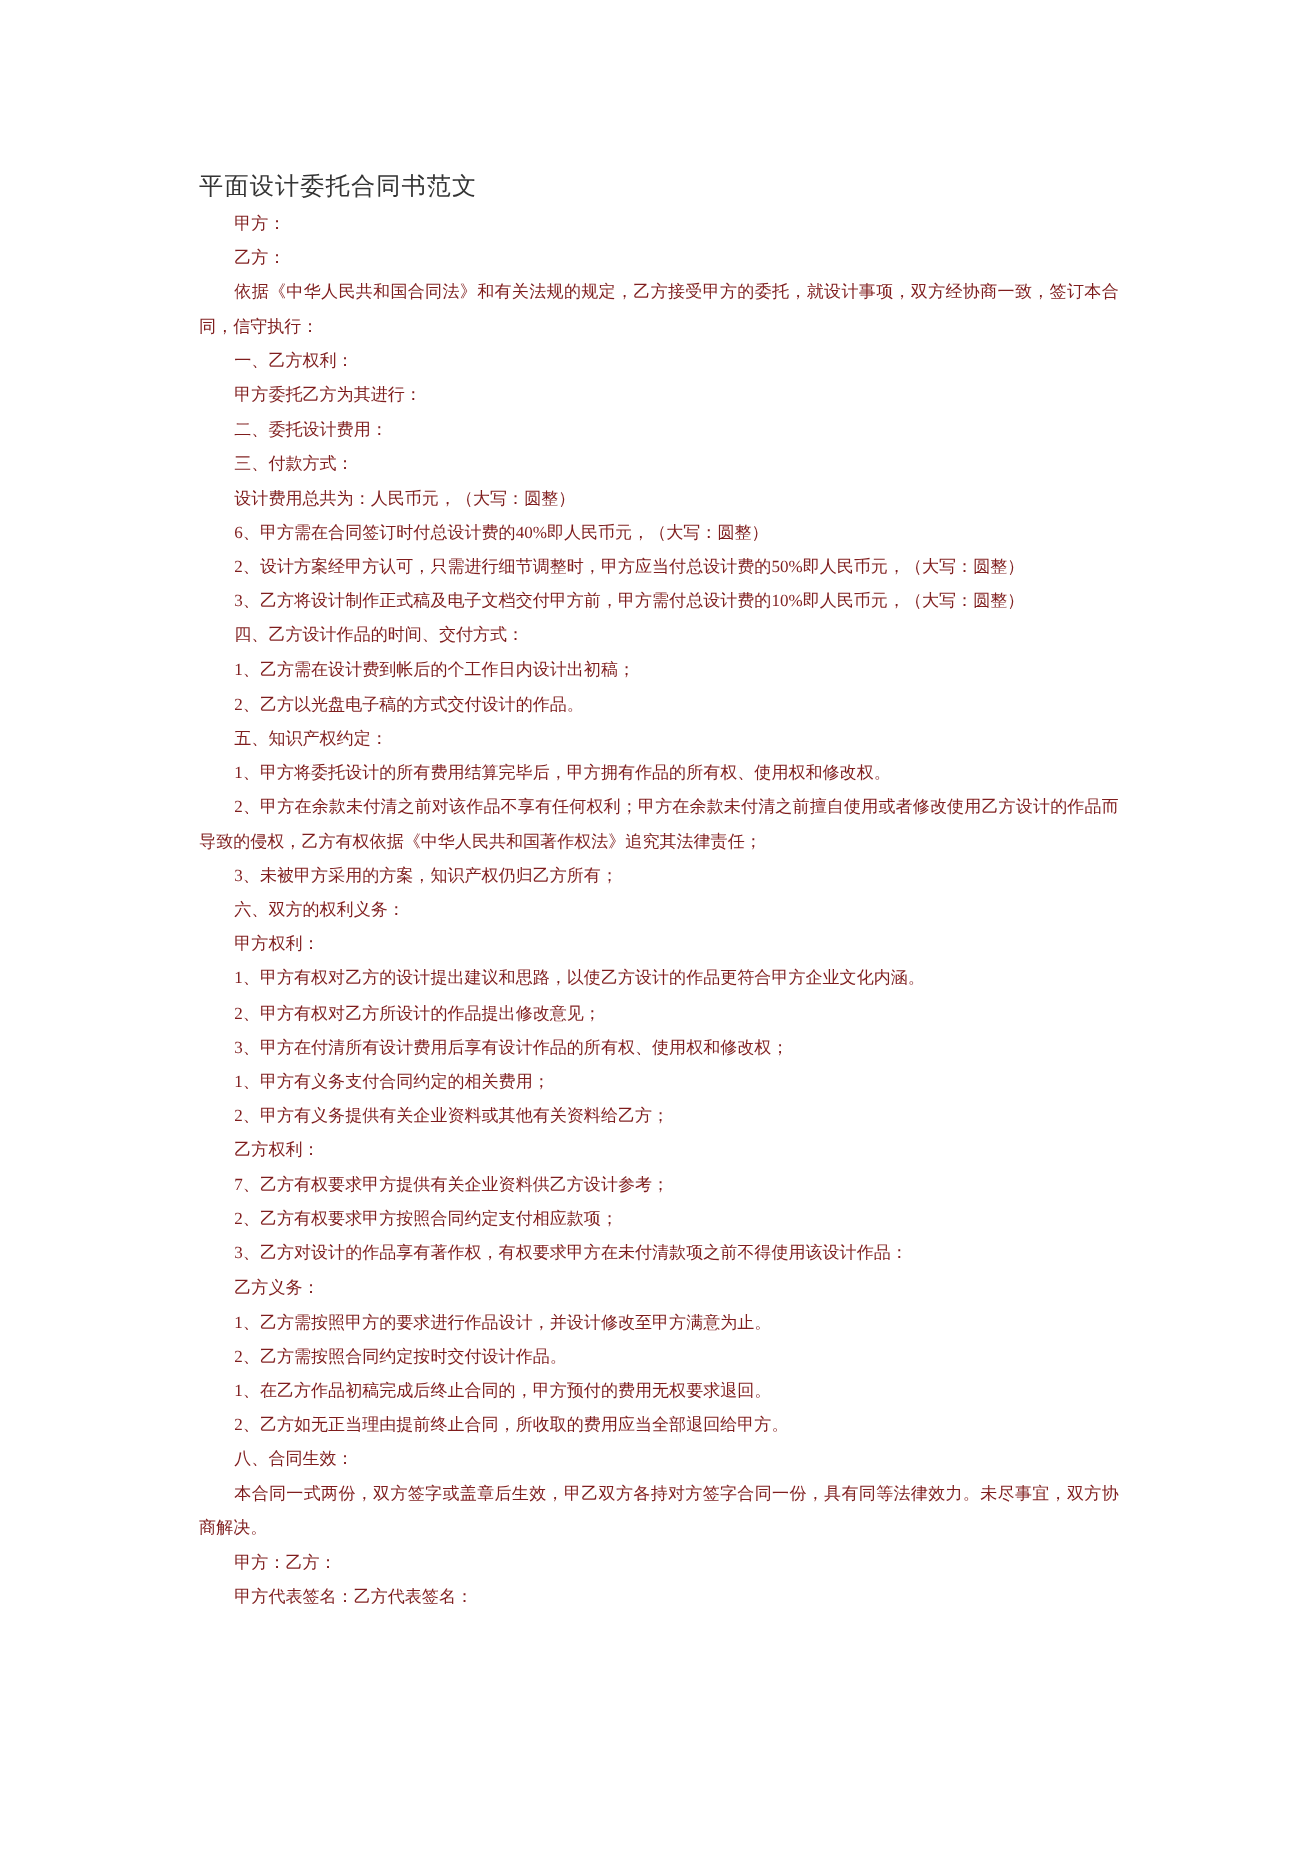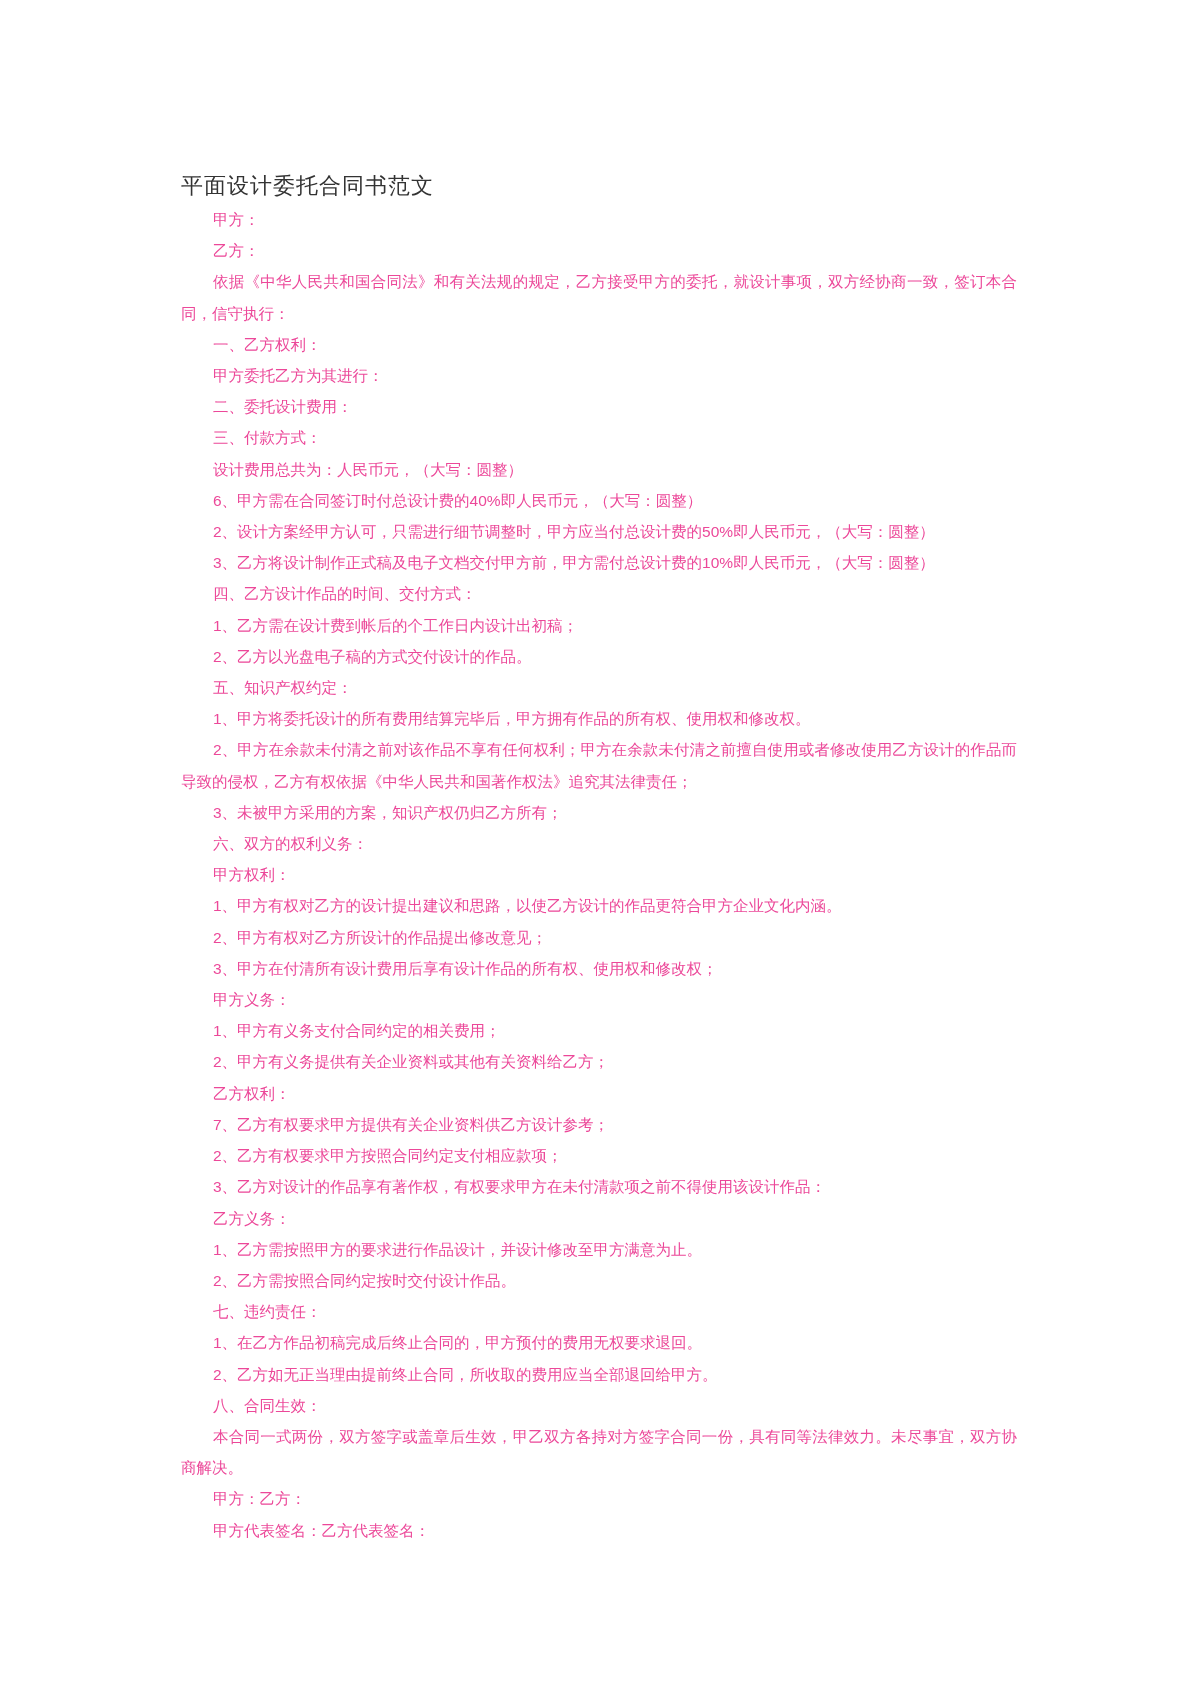--- a/index.html
+++ b/index.html
@@ -10,44 +10,44 @@
     body {
       width: 1190px;
       height: 1683px;
       position: relative;
       overflow: hidden;
       color: #1a1a1a;
     }
     .page {
       position: absolute;
       left: 0;
-      top: 16px;
+      top: 0;
       width: 1190px;
       height: 1370px;
       background: #ffffff;
     }
     .title {
       position: absolute;
       left: 181px;
       top: 155px;
       font-family: "DejaVu Serif", "Liberation Serif", serif;
       font-size: 22px;
       line-height: 30px;
       color: #333333;
       letter-spacing: 1px;
       white-space: nowrap;
     }
     .body {
       position: absolute;
       left: 181px;
       top: 188px;
       width: 836px;
-      font-family: Liberation Sans, sans-serif;
+      font-family: Liberation Serif, serif;
       font-size: 15.5px;
-      color: #ec4899;
+      color: #7f1d1d;
     }
     .p {
       margin: 0;
       line-height: 31.2px;
       text-indent: 32px;
       white-space: nowrap;
     }
     .p.wrap {
       white-space: normal;
       text-align: justify;
@@ -75,31 +75,29 @@
       <p class="p">2、乙方以光盘电子稿的方式交付设计的作品。</p>
       <p class="p">五、知识产权约定：</p>
       <p class="p">1、甲方将委托设计的所有费用结算完毕后，甲方拥有作品的所有权、使用权和修改权。</p>
       <p class="p wrap">2、甲方在余款未付清之前对该作品不享有任何权利；甲方在余款未付清之前擅自使用或者修改使用乙方设计的作品而导致的侵权，乙方有权依据《中华人民共和国著作权法》追究其法律责任；</p>
       <p class="p">3、未被甲方采用的方案，知识产权仍归乙方所有；</p>
       <p class="p">六、双方的权利义务：</p>
       <p class="p">甲方权利：</p>
       <p class="p">1、甲方有权对乙方的设计提出建议和思路，以使乙方设计的作品更符合甲方企业文化内涵。</p>
       <p class="p">2、甲方有权对乙方所设计的作品提出修改意见；</p>
       <p class="p">3、甲方在付清所有设计费用后享有设计作品的所有权、使用权和修改权；</p>
-      <p class="p">甲方义务：</p>
       <p class="p">1、甲方有义务支付合同约定的相关费用；</p>
       <p class="p">2、甲方有义务提供有关企业资料或其他有关资料给乙方；</p>
       <p class="p">乙方权利：</p>
       <p class="p">7、乙方有权要求甲方提供有关企业资料供乙方设计参考；</p>
       <p class="p">2、乙方有权要求甲方按照合同约定支付相应款项；</p>
       <p class="p">3、乙方对设计的作品享有著作权，有权要求甲方在未付清款项之前不得使用该设计作品：</p>
       <p class="p">乙方义务：</p>
       <p class="p">1、乙方需按照甲方的要求进行作品设计，并设计修改至甲方满意为止。</p>
       <p class="p">2、乙方需按照合同约定按时交付设计作品。</p>
-      <p class="p">七、违约责任：</p>
       <p class="p">1、在乙方作品初稿完成后终止合同的，甲方预付的费用无权要求退回。</p>
       <p class="p">2、乙方如无正当理由提前终止合同，所收取的费用应当全部退回给甲方。</p>
       <p class="p">八、合同生效：</p>
       <p class="p wrap">本合同一式两份，双方签字或盖章后生效，甲乙双方各持对方签字合同一份，具有同等法律效力。未尽事宜，双方协商解决。</p>
       <p class="p">甲方：乙方：</p>
       <p class="p">甲方代表签名：乙方代表签名：</p>
     </div>
 </div>
 
 </body></html>

